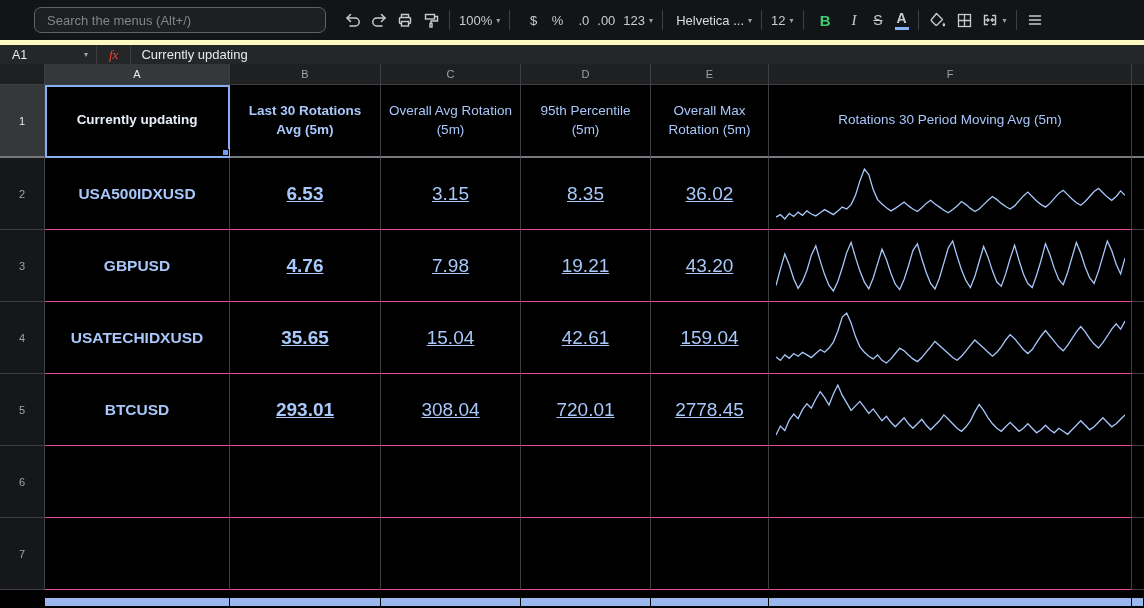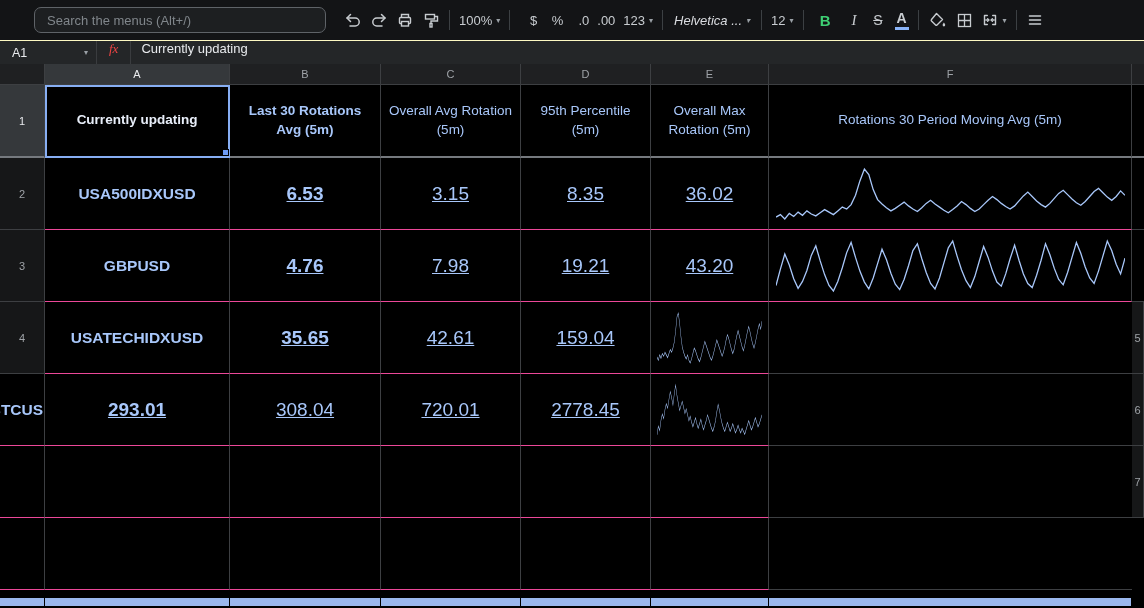--- a/index.html
+++ b/index.html
@@ -17,30 +17,30 @@
   }
   .search::placeholder { color:#80868b; }
   .tbtn {
     min-width:26px; height:26px; border:none; background:transparent; color:#c8ccd0;
     display:flex; align-items:center; justify-content:flex-end; border-radius:4px;
     font-size:13px; font-family:inherit; padding:0 4px; cursor:default; flex:none;
   }
   .tbtn svg { display:block; }
   .sep { width:1px; height:20px; background:#3c4043; margin:0 5px; flex:none; }
   .caret { font-size:8px; color:#9aa0a6; margin-left:4px; }
-  .font-name { width:88px; justify-content:center; color:#dadce0;font-style:italic; }
+  .font-name { width:88px; justify-content:flex-end; color:#dadce0; }
   .bold-btn { color:#3ecf73; font-weight:700; font-size:15px; }
   .italic-btn { font-style:italic; font-size:15px; font-family:"Liberation Serif", serif; }
   .strike-btn { text-decoration:line-through; font-size:14px; }
   .acolor { display:flex; flex-direction:column; align-items:center; line-height:1; }
   .acolor .glyph { font-size:14px; font-weight:700; color:#c8ccd0; }
   .abar { width:14px; height:3px; background:#8ab4f8; margin-top:2px; }
 
   
-  .formula-bar { height:24px; background:#242628; display:flex; border-top:1px solid #fef9c3; }
+  .formula-bar { height:24px; background:#242628; display:flex; align-items:center; border-top:5px solid #fef9c3; }
   .name-box { width:96px; height:100%; display:flex; align-items:center; justify-content:space-between; padding:0 8px 0 12px; color:#e8eaed; font-size:12.5px; }
   .fdiv { width:1px; height:100%; background:#3a3c3f; flex:none; }
   .fx { font-style:italic; font-family:"Liberation Serif", serif; color:#ef4444; font-size:13px; padding:0 12px; }
   .formula-text { color:#e8eaed; font-size:13px; padding-left:10px; white-space:nowrap; }
 
   
   .grid {
     display:grid; width:1144px; height:544px; background:#000;
     grid-template-columns:45px 185px 151px 140px 130px 118px 363px 12px;
     grid-template-rows:21px 73px repeat(6,72px) 18px;
@@ -240,20 +240,21 @@
     <div class="cell fcell">
       <svg class="spark" width="349" height="56" viewBox="0 0 349 56" preserveAspectRatio="none">
           <polyline fill="none" stroke="#a8c7fa" stroke-width="1.3" points="0.0,47.5 4.4,31.1 8.8,16.0 13.3,27.0 17.7,40.7 22.1,50.3 26.5,43.4 30.9,32.5 35.3,17.4 39.8,7.8 44.2,22.9 48.6,36.6 53.0,47.5 57.4,53.0 61.8,43.4 66.3,29.7 70.7,14.6 75.1,4.4 79.5,19.4 83.9,33.1 88.4,44.1 92.8,50.9 97.2,40.0 101.6,25.6 106.0,11.2 110.4,21.5 114.9,35.2 119.3,46.2 123.7,51.6 128.1,41.4 132.5,27.7 136.9,12.6 141.4,5.7 145.8,20.8 150.2,34.5 154.6,45.5 159.0,50.9 163.5,40.0 167.9,24.9 172.3,9.8 176.7,3.0 181.1,18.1 185.5,31.8 190.0,42.7 194.4,49.6 198.8,38.6 203.2,23.5 207.6,8.5 212.1,19.4 216.5,33.1 220.9,44.1 225.3,48.2 229.7,35.9 234.1,20.8 238.6,7.1 243.0,22.2 247.4,35.9 251.8,45.5 256.2,49.6 260.6,37.2 265.1,22.2 269.5,5.7 273.9,16.7 278.3,30.4 282.7,41.4 287.2,46.8 291.6,34.5 296.0,19.4 300.4,4.4 304.8,15.3 309.2,29.0 313.7,40.0 318.1,45.5 322.5,33.1 326.9,18.1 331.3,3.0 335.7,12.6 340.2,26.3 344.6,35.9 349.0,20.1"></polyline>
         </svg>
     </div>
     <div class="ghost"></div>
 
     <div class="rowh">4</div>
     <div class="cell sym">USATECHIDXUSD</div>
     <div class="cell num bold">35.65</div>
+    <div class="cell num">15.04</div>
     <div class="cell num">42.61</div>
     <div class="cell num">159.04</div>
     <div class="cell fcell">
       <svg class="spark" width="349" height="56" viewBox="0 0 349 56" preserveAspectRatio="none">
           <polyline fill="none" stroke="#a8c7fa" stroke-width="1.3" points="0.0,46.9 4.4,50.3 8.8,44.9 13.3,48.3 17.7,43.5 22.1,46.2 26.5,42.2 30.9,44.9 35.3,47.6 39.8,43.5 44.2,39.5 48.6,42.2 53.0,38.1 57.4,32.1 61.8,21.2 66.3,7.1 70.7,3.0 75.1,13.1 79.5,26.6 83.9,36.8 88.4,42.2 92.8,46.2 97.2,48.9 101.6,44.9 106.0,50.3 110.4,53.0 114.9,48.9 119.3,43.5 123.7,38.1 128.1,40.8 132.5,44.9 136.9,48.9 141.4,51.6 145.8,47.6 150.2,42.2 154.6,36.8 159.0,31.4 163.5,35.4 167.9,39.5 172.3,43.5 176.7,47.6 181.1,50.3 185.5,46.2 190.0,40.8 194.4,35.4 198.8,30.0 203.2,34.1 207.6,38.1 212.1,42.2 216.5,46.2 220.9,42.2 225.3,36.8 229.7,30.0 234.1,24.6 238.6,28.7 243.0,34.1 247.4,39.5 251.8,43.5 256.2,39.5 260.6,32.7 265.1,26.0 269.5,20.6 273.9,26.0 278.3,31.4 282.7,36.8 287.2,40.8 291.6,35.4 296.0,28.7 300.4,21.9 304.8,16.5 309.2,21.9 313.7,28.7 318.1,34.1 322.5,38.1 326.9,32.7 331.3,26.0 335.7,19.2 340.2,13.8 344.6,19.2 349.0,11.1"></polyline>
         </svg>
     </div>
     <div class="ghost"></div>
 
     <div class="rowh">5</div>

